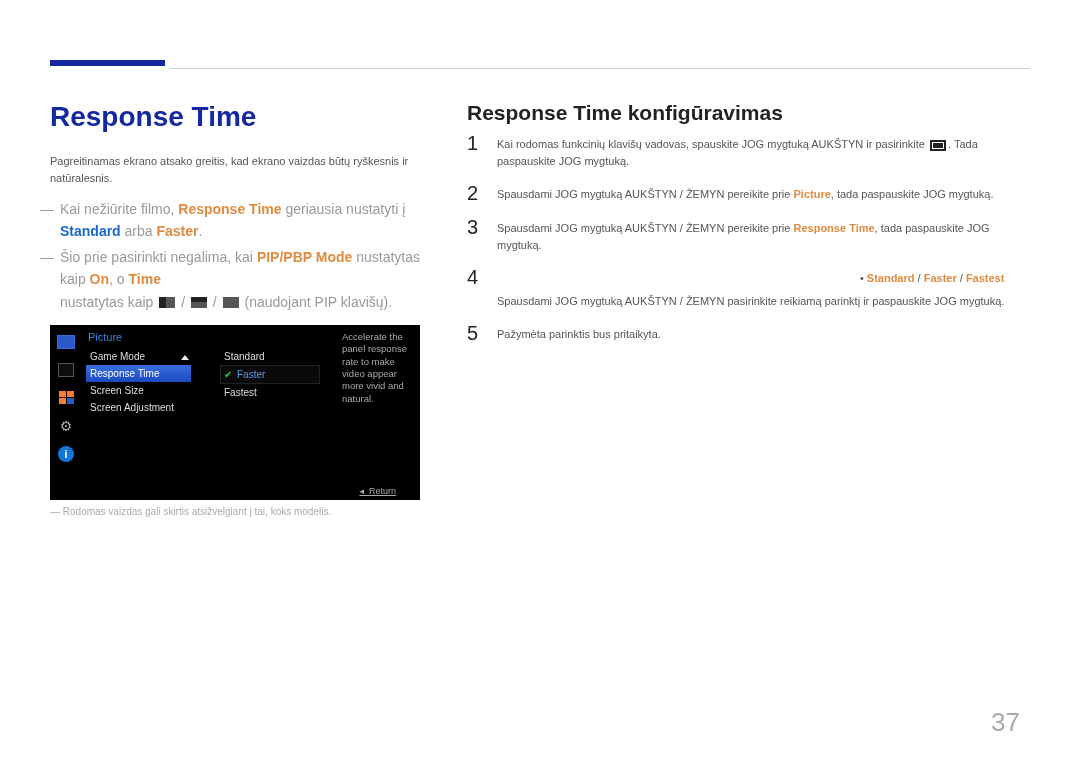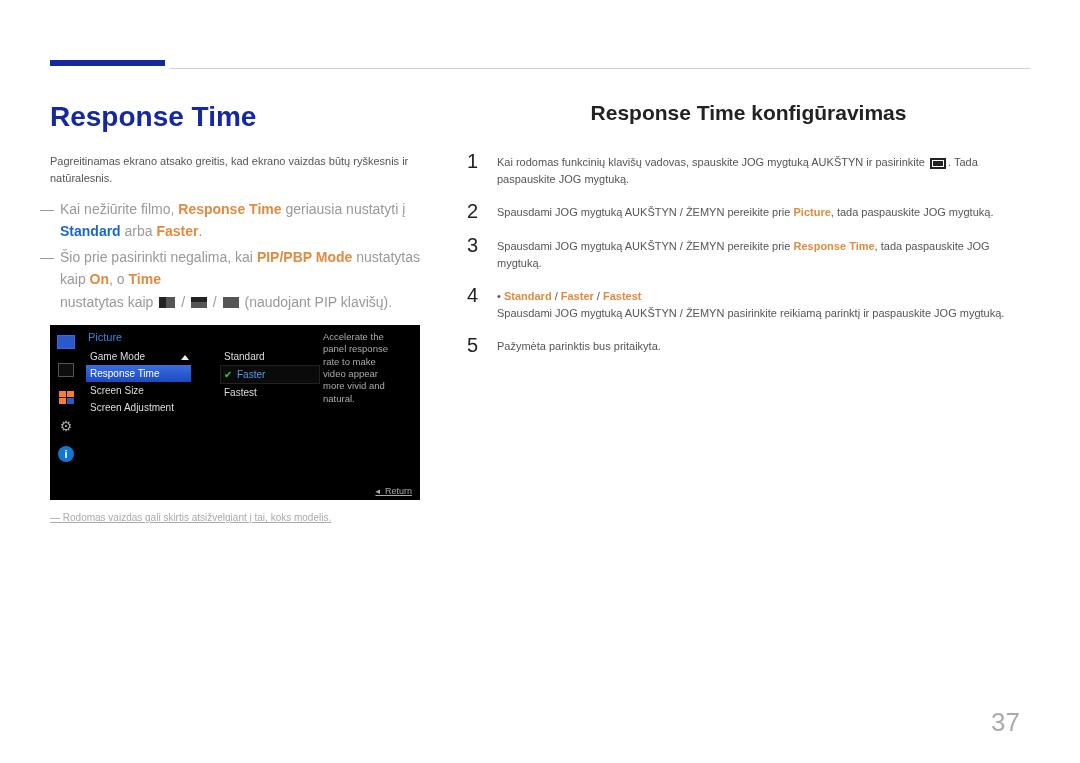--- a/index.html
+++ b/index.html
@@ -35,22 +35,21 @@
     h1.main-title {
       font-size: 28px;
       font-weight: bold;
       color: #1428a0;
       margin-bottom: 20px;
     }
     h2.config-title {
       font-size: 21px;
       font-weight: bold;
       color: #222;
-      margin-bottom: 26px;
-      text-align: center;
+      margin-bottom: 8px;
     }
     .desc { font-size: 11px; color: #555; line-height: 1.5; margin-bottom: 12px; }
     .note-line { font-size: 14px; color: #999; line-height: 1.6; margin-bottom: 3px; text-indent: -10px; padding-left: 10px; }
     .note-line .dash { color: #999; display: inline-block; width: 10px; }
     .hl-orange { color: #e08b3f; font-weight: bold; }
     .hl-blue { color: #1a67c9; font-weight: bold; }
     .osd {
       background: #000;
       width: 370px;
       height: 175px;
@@ -71,23 +70,23 @@
     .icon-pip span:nth-child(4) { background: #2a5ac9; }
     .icon-gear { width: 16px; height: 16px; color: #aaa; font-size: 14px; text-align:center; }
     .icon-info { width: 16px; height: 16px; border-radius: 50%; background: #1077d4; color:#fff; font-size:11px; font-weight:bold; text-align:center; line-height:16px; }
     .osd-col1 { position: absolute; left: 36px; top: 6px; width: 105px; }
     .osd-header { color: #3a82e0; font-size: 11px; margin-bottom: 5px; padding-left: 2px; }
     .osd-item { padding: 3px 4px; color: #ddd; }
     .osd-item.active { background: linear-gradient(to bottom, #3a6ee0, #1a4ac0); color: #fff; }
     .osd-col2 { position: absolute; left: 170px; top: 23px; width: 100px; }
     .osd-col2 .osd-item.selected { background: #0a0a0a; color: #5a9be8; position: relative; padding-left: 16px; border:1px solid #222; }
     .osd-check { position: absolute; left: 3px; top: 3px; color: #2ad050; font-size: 10px; }
-    .osd-info { position: absolute; top: 6px; right: 19px; width: 78px; font-size: 9.5px; color: #aaa; line-height: 1.3; }
-    .osd-return { position: absolute; bottom: 4px; right: 8px; font-size: 9px; color: #aaa; text-decoration: underline; }
-    .footnote { font-size: 10px; color: #aaa; margin-top: 10px; line-height: 1.5; text-decoration: underline; }
+    .osd-info { position: absolute; top: 6px; right: 0; width: 78px; font-size: 9.5px; color: #aaa; line-height: 1.3; }
+    .osd-return { position: absolute; bottom: 4px; right: 24px; font-size: 9px; color: #aaa; text-decoration: underline; }
+    .footnote { font-size: 10px; color: #aaa; margin-top: 4px; line-height: 1.5; }
     .step-list { list-style: none; }
     .step-item { display: flex; align-items: flex-start; gap: 14px; margin-bottom: 14px; }
     .step-num { font-size: 20px; font-weight: 300; color: #222; line-height: 1; min-width: 16px; font-family: Arial, sans-serif; }
     .step-text { font-size: 11px; color: #555; line-height: 1.5; padding-top: 3px; }
     .step-text .sub { margin-top: 6px; font-size: 11px; }
     .inline-icon-box { display: inline-block; vertical-align: middle; width: 16px; height: 11px; background: #222; position: relative; margin: 0 2px; }
     .inline-icon-box::after { content: ''; position: absolute; left: 2px; right:2px; top:2px; bottom:2px; border: 1px solid #fff; }
     .inline-icon-split { display: inline-block; vertical-align: middle; width: 16px; height: 11px; background: #555; position: relative; margin: 0 2px; }
     .inline-icon-split.left::before { content:''; position:absolute; left:0; top:0; bottom:0; width:7px; background:#222; }
     .inline-icon-split.top::before { content:''; position:absolute; left:0; top:0; right:0; height:5px; background:#222; }
@@ -171,21 +170,21 @@
         <span class="step-num">2</span>
         <span class="step-text"><span>Spausdami JOG mygtuką AUKŠTYN / ŽEMYN pereikite prie </span><span class="hl-orange">Picture</span><span>, tada paspauskite JOG mygtuką.</span></span>
       </li>
       <li class="step-item">
         <span class="step-num">3</span>
         <span class="step-text"><span>Spausdami JOG mygtuką AUKŠTYN / ŽEMYN pereikite prie </span><span class="hl-orange">Response Time</span><span>, tada paspauskite JOG mygtuką.</span></span>
       </li>
       <li class="step-item">
         <span class="step-num">4</span>
         <span class="step-text">
-          <div class="sub" style="margin-top:0;">• <span class="hl-orange">Standard</span><span> / </span><span class="hl-orange">Faster</span><span> / </span><span class="hl-orange">Fastest</span></div>
+          <div class="sub" style="margin-top:0;margin-bottom:6px;text-align:right;">• <span class="hl-orange">Standard</span><span> / </span><span class="hl-orange">Faster</span><span> / </span><span class="hl-orange">Fastest</span></div>
           <span>Spausdami JOG mygtuką AUKŠTYN / ŽEMYN pasirinkite reikiamą parinktį ir paspauskite JOG mygtuką.</span>
         </span>
       </li>
       <li class="step-item">
         <span class="step-num">5</span>
         <span class="step-text">Pažymėta parinktis bus pritaikyta.</span>
       </li>
     </ol>
   </div>
 </div>

